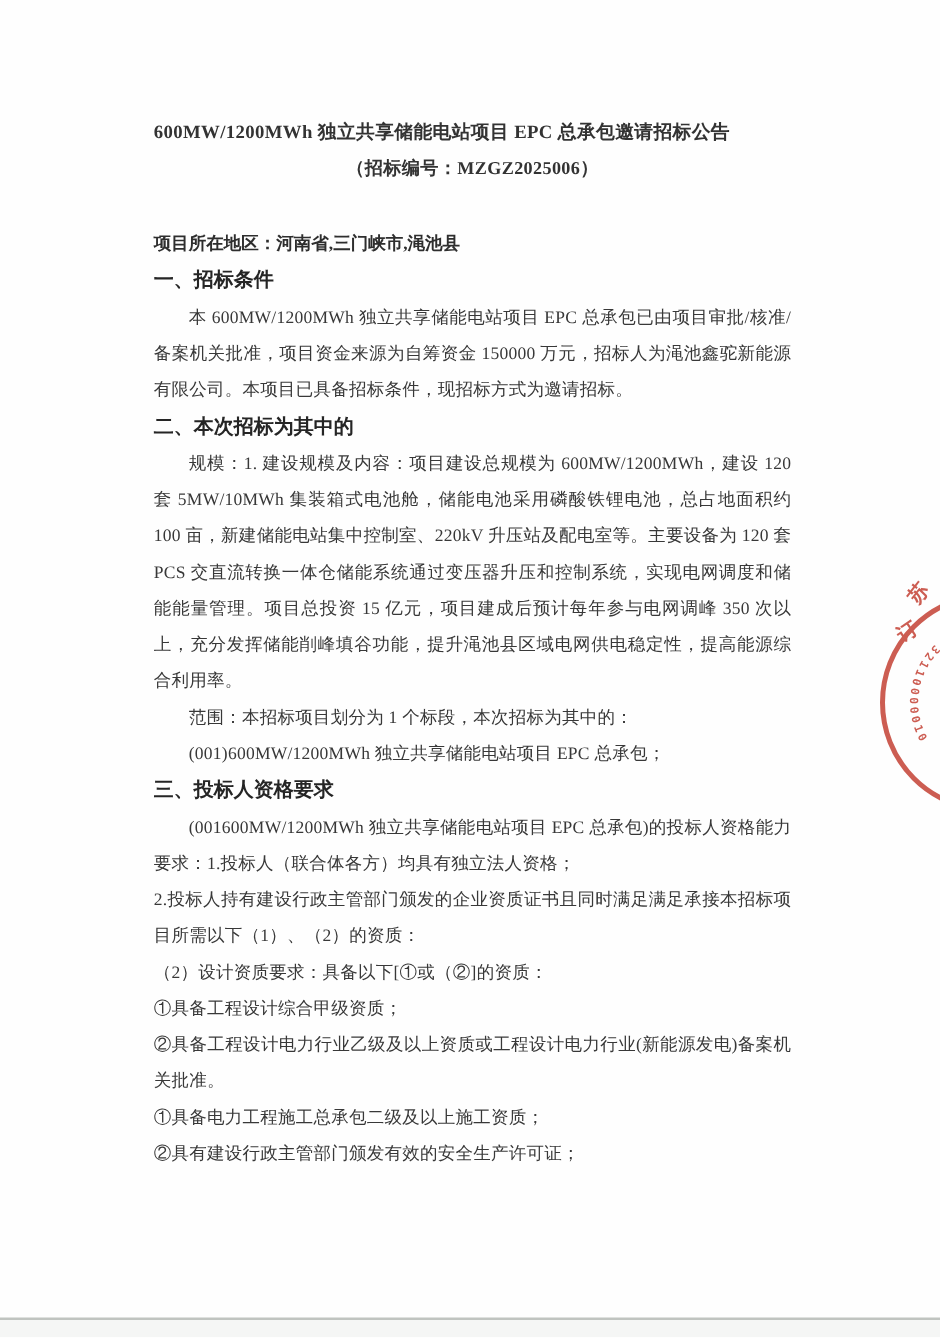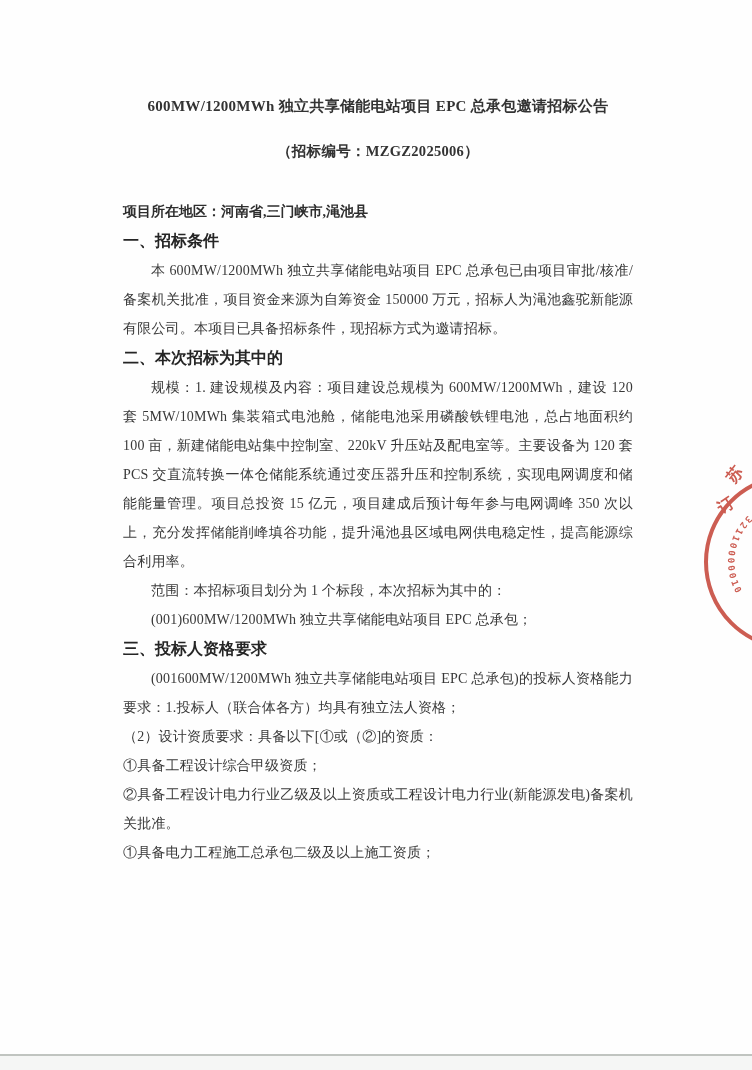--- a/index.html
+++ b/index.html
@@ -13,29 +13,29 @@
     color: #383838;
   }
   .content {
     position: absolute;
     left: 123px;
     top: 0;
     width: 510px;
   }
   .doc-title {
     margin-top: 96px;
-    text-align: center;
+    text-align: left;
     font-size: 15px;
     font-weight: 600;
     line-height: 21px;
     color: #333333;
     letter-spacing: 0.3px;
   }
   .doc-subtitle {
-    margin-top: 24px;
+    margin-top: 8px;
     text-align: center;
     font-size: 14.5px;
     font-weight: 600;
     line-height: 21px;
     color: #333333;
     letter-spacing: 0.3px;
   }
   .location-line {
     margin-top: 35px;
     font-size: 14px;
@@ -102,24 +102,26 @@
     <h2 class="sec-heading">一、招标条件</h2>
     <p class="body-par indent">本 600MW/1200MWh 独立共享储能电站项目 EPC 总承包已由项目审批/核准/备案机关批准，项目资金来源为自筹资金 150000 万元，招标人为渑池鑫驼新能源有限公司。本项目已具备招标条件，现招标方式为邀请招标。</p>
 
     <h2 class="sec-heading">二、本次招标为其中的</h2>
     <p class="body-par indent">规模：1. 建设规模及内容：项目建设总规模为 600MW/1200MWh，建设 120 套 5MW/10MWh 集装箱式电池舱，储能电池采用磷酸铁锂电池，总占地面积约 100 亩，新建储能电站集中控制室、220kV 升压站及配电室等。主要设备为 120 套 PCS 交直流转换一体仓储能系统通过变压器升压和控制系统，实现电网调度和储能能量管理。项目总投资 15 亿元，项目建成后预计每年参与电网调峰 350 次以上，充分发挥储能削峰填谷功能，提升渑池县区域电网供电稳定性，提高能源综合利用率。</p>
     <p class="body-par indent">范围：本招标项目划分为 1 个标段，本次招标为其中的：</p>
     <p class="body-par indent">(001)600MW/1200MWh 独立共享储能电站项目 EPC 总承包；</p>
 
     <h2 class="sec-heading">三、投标人资格要求</h2>
     <p class="body-par indent">(001600MW/1200MWh 独立共享储能电站项目 EPC 总承包)的投标人资格能力要求：1.投标人（联合体各方）均具有独立法人资格；</p>
+    <p class="body-par">2.投标人持有建设行政主管部门颁发的企业资质证书且同时满足满足承接本招标项目所需以下（1）、（2）的资质：</p>
     <p class="body-par">（2）设计资质要求：具备以下[①或（②]的资质：</p>
     <p class="body-par">①具备工程设计综合甲级资质；</p>
     <p class="body-par">②具备工程设计电力行业乙级及以上资质或工程设计电力行业(新能源发电)备案机关批准。</p>
     <p class="body-par">①具备电力工程施工总承包二级及以上施工资质；</p>
+    <p class="body-par">②具有建设行政主管部门颁发有效的安全生产许可证；</p>
 
   </div>
 
   <svg class="seal" viewBox="0 0 64 200" xmlns="http://www.w3.org/2000/svg">
     <defs>
       <path id="seal-serial-path" d="M 62.9 51 A 64 64 0 0 0 62.9 149" fill="none"></path>
     </defs>
 
     <circle cx="104" cy="100" r="86" fill="none" stroke="#c6473b" stroke-width="4"></circle>
 

